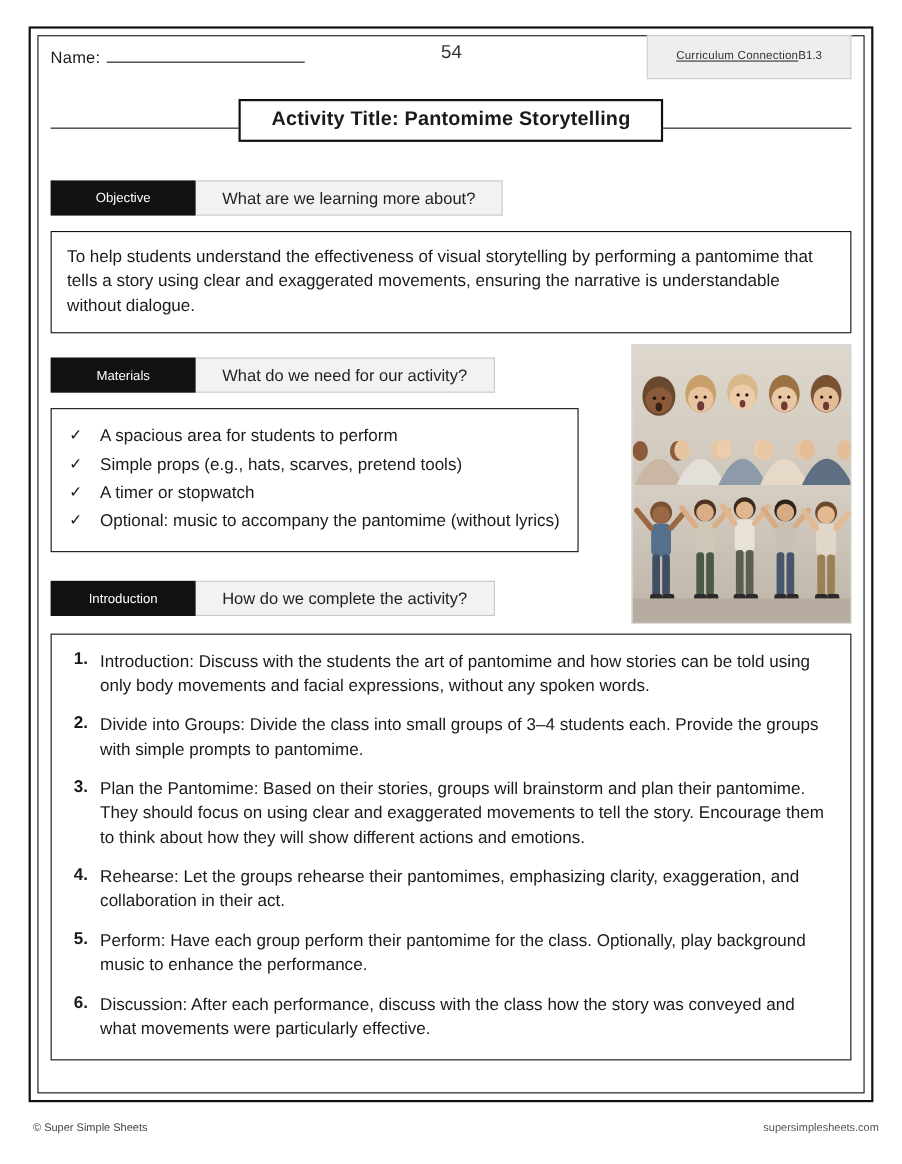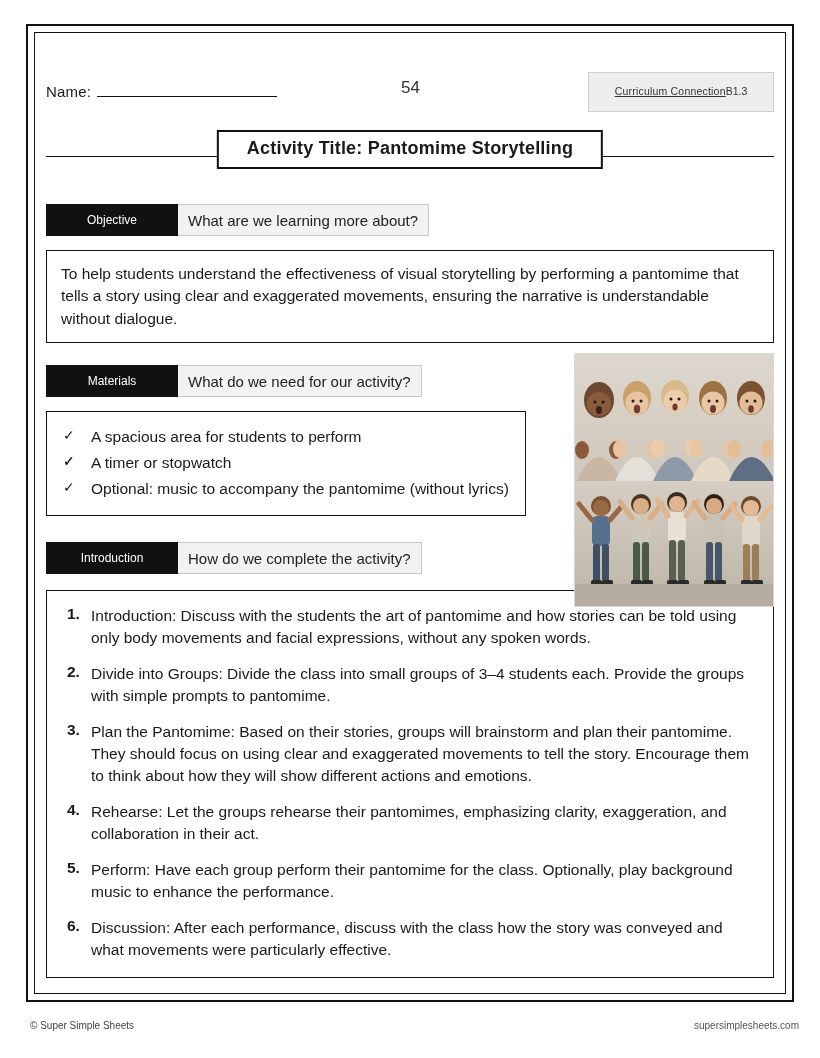--- a/index.html
+++ b/index.html
@@ -40,21 +40,20 @@
     left: 46px;
     top: 34px;
     right: 46px;
     bottom: 66px;
   }
 
   
   .header-row {
     position: relative;
     height: 44px;
-    margin-top: 40px;
   }
   .name-field {
     position: absolute;
     left: 0;
     top: 8px;
     font-size: 15px;
     letter-spacing: .2px;
     white-space: nowrap;
   }
   .name-field .blank {
@@ -145,21 +144,21 @@
   }
   .bar-q {
     background: #f2f2f2;
     border: 1px solid #c9c9c9;
     border-left: none;
     font-size: 15px;
     color: #222;
     display: flex;
     align-items: center;
     justify-content: center;
-    padding: 0 10px;
+    padding: 0 24px;
     box-sizing: border-box;
   }
 
   
   .box {
     border: 1.5px solid #111;
     box-sizing: border-box;
     padding: 12px 14px;
     font-size: 15.5px;
     line-height: 1.45;
@@ -287,20 +286,21 @@
 
     <div class="materials-row">
       <div class="box materials-box">
         <ul class="mat-list">
           <li>
             <span class="check">✓</span>
             <span>A spacious area for students to perform</span>
           </li>
           <li>
             <span class="check">✓</span>
+            <span>Simple props (e.g., hats, scarves, pretend tools)</span>
           </li>
           <li>
             <span class="check">✓</span>
             <span>A timer or stopwatch</span>
           </li>
           <li>
             <span class="check">✓</span>
             <span>Optional: music to accompany the pantomime (without lyrics)</span>
           </li>
         </ul>

